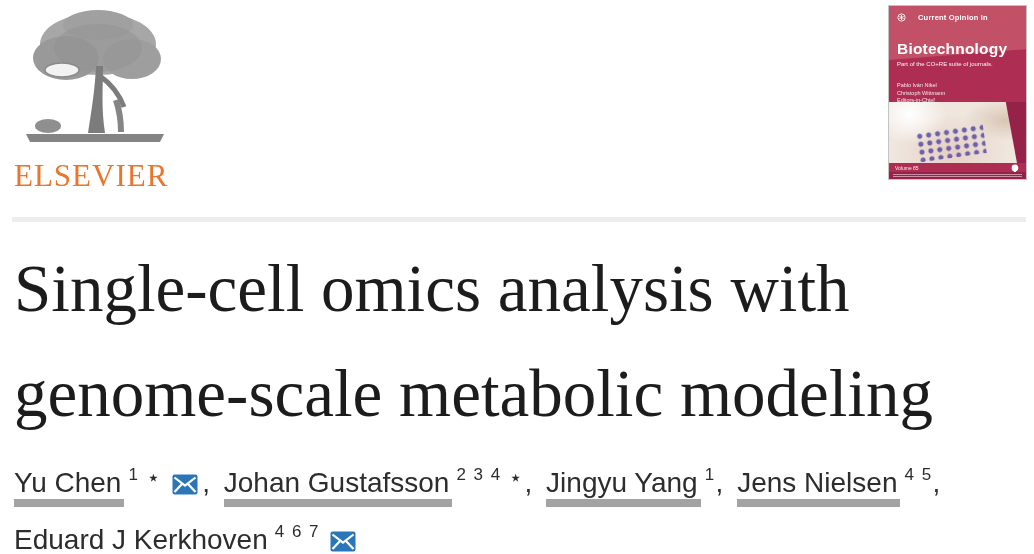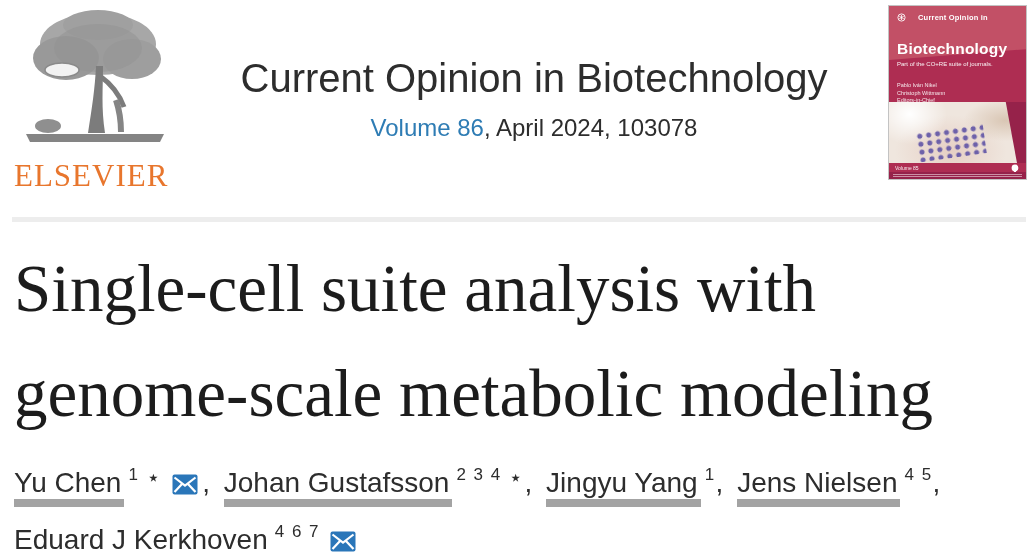--- a/index.html
+++ b/index.html
@@ -81,24 +81,20 @@
         <path d="M76 62 C75 84 72 104 68 129 L85 129 C81 104 83 84 83 62 Z" fill="#7c7c7c"></path>
         <path d="M80 72 C94 82 100 92 104 103" stroke="#7c7c7c" stroke-width="5" fill="none"></path>
         <path d="M96 96 C100 108 101 118 101 128" stroke="#858585" stroke-width="6" fill="none"></path>
         <ellipse cx="42" cy="66" rx="17" ry="7" fill="#f2f2f2" stroke="#8a8a8a" stroke-width="1.5"></ellipse>
         <ellipse cx="28" cy="122" rx="13" ry="7" fill="#8f8f8f"></ellipse>
         <path d="M6 130 L144 130 L140 138 L10 138 Z" fill="#848484"></path>
       </svg>
       <div class="logo-wordmark">ELSEVIER</div>
     </div>
 
-    <div class="journal-meta">
-      <div class="journal-title">Current Opinion in Biotechnology</div>
-      <div class="volume-line"><span class="volume-link">Volume 86</span><span>, April 2024, 103078</span></div>
-    </div>
 
     <div class="cover">
       <div class="cover-lightband"></div>
       <div class="cover-top">
         <div class="cover-series-row">
           <svg width="9" height="9" viewBox="0 0 10 10">
             <circle cx="5" cy="5" r="4" stroke="#fff" fill="none" stroke-width="1"></circle>
             <path d="M5 2.2v5.6M2.5 3.6l5 2.8M7.5 3.6l-5 2.8" stroke="#fff" stroke-width=".9"></path>
           </svg>
           <span class="cover-series">Current Opinion in</span>
@@ -130,21 +126,21 @@
             <i></i>
             <i></i>
           </div>
       </div>
     </div>
   </header>
 
   <div class="section-divider"></div>
 
   <main>
-    <h1 class="article-title"><span>Single-cell suite analysis with</span><br><span>genome-scale metabolic modeling</span></h1>
+    <h1 class="article-title"><span>Single-cell omics analysis with</span><br><span>genome-scale metabolic modeling</span></h1>
 
     <div class="authors" id="authors"><span><span class="author-name">Yu Chen</span><span class="author-sup">1</span><span class="author-star">⋆</span><span class="author-env"><svg width="26" height="21" viewBox="0 0 26 21">
               <rect x="0.5" y="0.5" width="25" height="20" rx="2" fill="#2a76b9"></rect>
               <path d="M2.5 3.5 L13 11.5 L23.5 3.5 M2.5 18 L10 10 M23.5 18 L16 10" stroke="#fff" stroke-width="2.2" fill="none"></path>
             </svg></span><span class="author-comma">, </span></span><span><span class="author-name">Johan Gustafsson</span><span class="author-sup">2 3 4</span><span class="author-star">⋆</span><span class="author-comma">, </span></span><span><span class="author-name">Jingyu Yang</span><span class="author-sup">1</span><span class="author-comma">, </span></span><span><span class="author-name">Jens Nielsen</span><span class="author-sup">4 5</span><span class="author-comma">, </span></span><span><span class="author-name">Eduard J Kerkhoven</span><span class="author-sup">4 6 7</span><span class="author-env"><svg width="26" height="21" viewBox="0 0 26 21">
               <rect x="0.5" y="0.5" width="25" height="20" rx="2" fill="#2a76b9"></rect>
               <path d="M2.5 3.5 L13 11.5 L23.5 3.5 M2.5 18 L10 10 M23.5 18 L16 10" stroke="#fff" stroke-width="2.2" fill="none"></path>
             </svg></span></span></div>
   </main>
 

